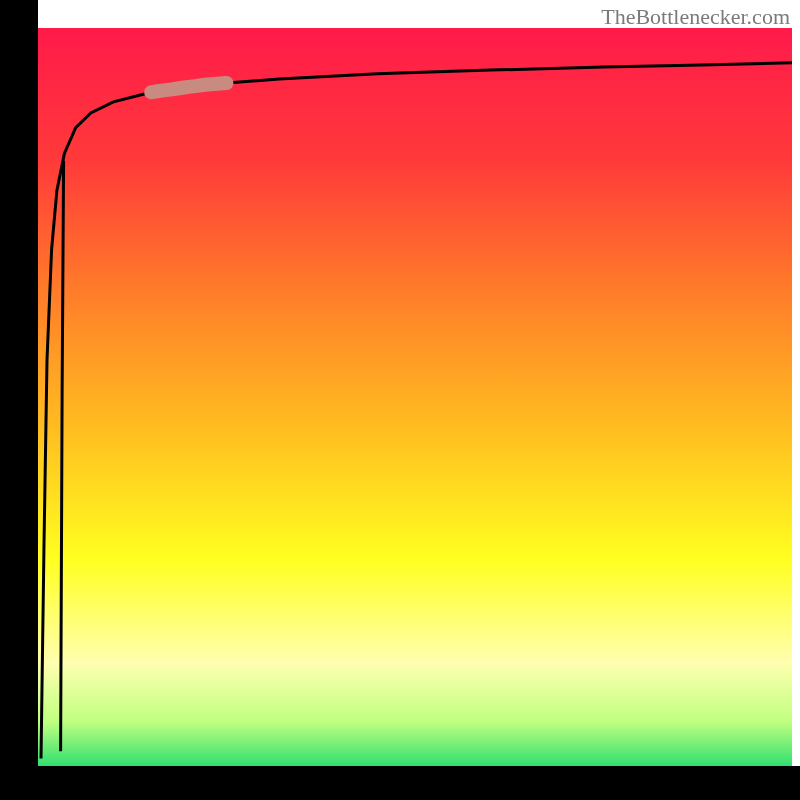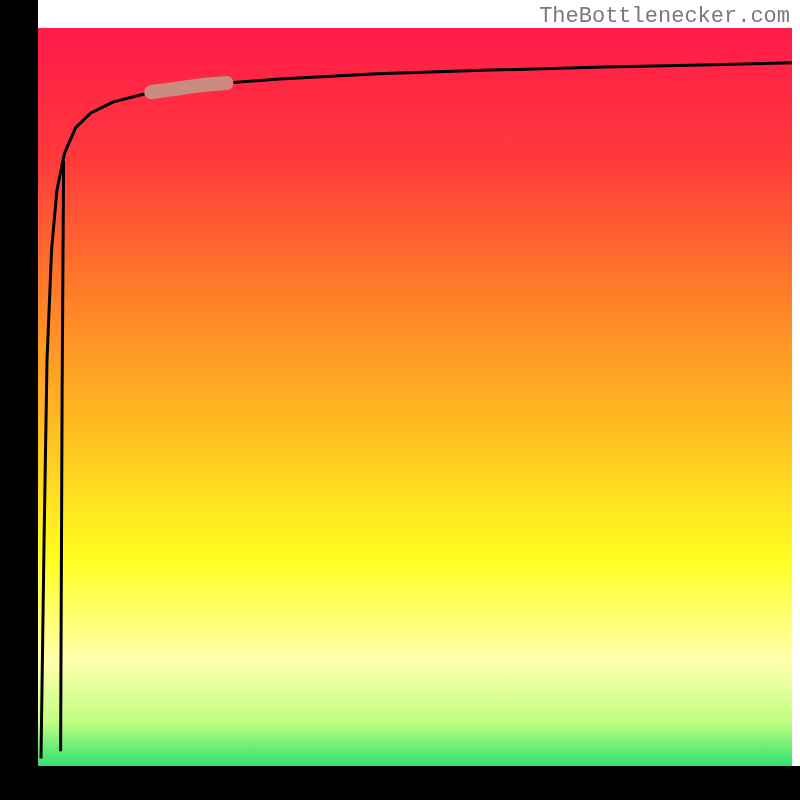--- a/index.html
+++ b/index.html
@@ -14,21 +14,21 @@
     position: relative;
     width: 800px;
     height: 800px;
   }
   .watermark {
     position: absolute;
     top: 4px;
     right: 10px;
     font-size: 22px;
     color: #7a7a7a;
-    font-family: Liberation Mono, monospace;
+    font-family: Liberation Serif, serif;
     z-index: 10;
   }
   svg {
     display: block;
   }
 </style>
 </head>
 <body>
 <div class="container">
   <div class="watermark">TheBottlenecker.com</div>

